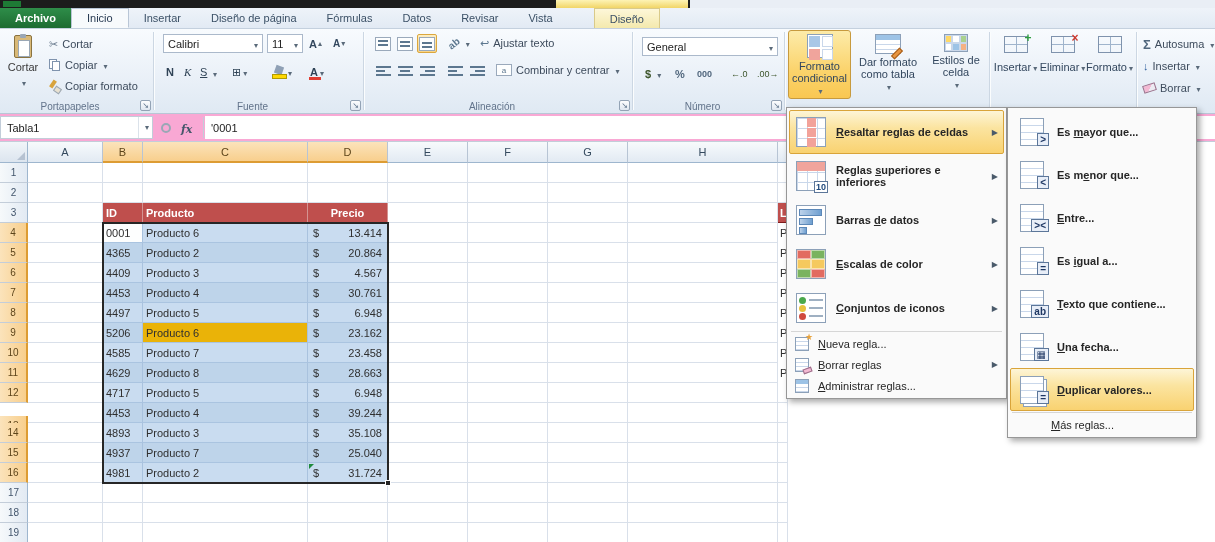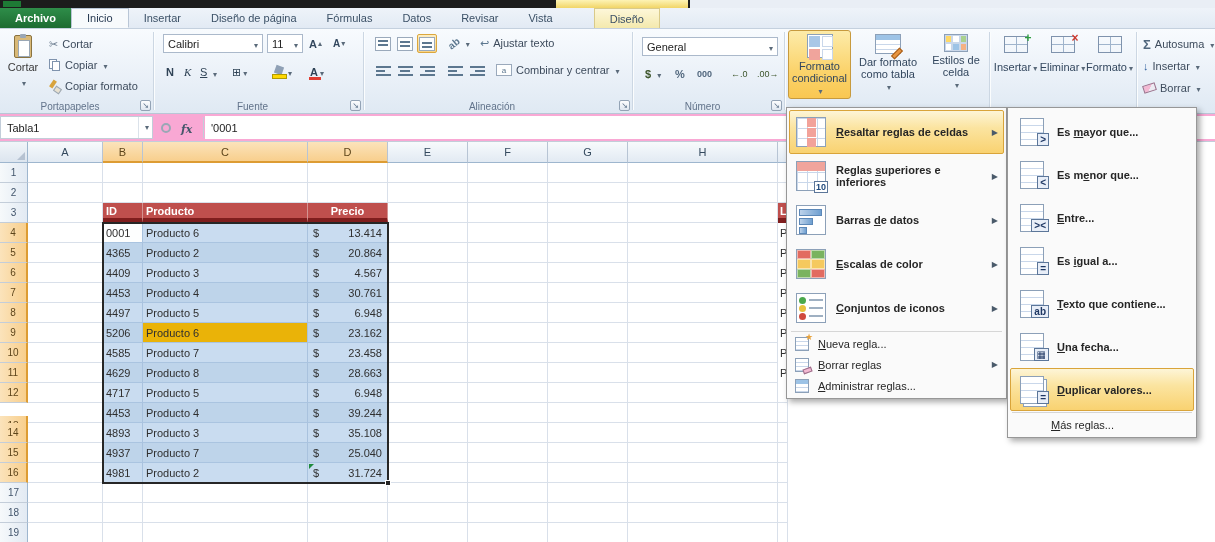--- a/index.html
+++ b/index.html
@@ -113,21 +113,21 @@
      border-right:1px solid #b7c4d4; border-bottom:1px solid #9eb6ce; display:flex; align-items:center; justify-content:center; color:#34495e; overflow:hidden; }
   .colhdr.sel { background:linear-gradient(#fbe3bb,#f8cf8d); border-bottom:2px solid #dd9c33; color:#5d451a; }
   .rowhdr { position:absolute; left:0; width:28px; background:linear-gradient(90deg,#f6f9fb,#e2eaf3);
      border-right:1px solid #9eb6ce; border-bottom:1px solid #c3cdd9; display:flex; align-items:center; justify-content:center; font-size:10px; color:#41546b; }
   .rowhdr.sel { background:linear-gradient(90deg,#fbe3bb,#f8cf8d); border-right:2px solid #dd9c33; color:#5d451a; }
   #corner { position:absolute; left:0; top:0; width:28px; height:21px; background:linear-gradient(#f1f5f9,#dce5ef);
      border-right:1px solid #9eb6ce; border-bottom:1px solid #9eb6ce; }
   #corner::after { content:""; position:absolute; right:2px; bottom:2px; border-left:8px solid transparent; border-bottom:8px solid #b6c2d1; }
   .vline,.hline { position:absolute; background:#d9e0ea; }
   .tcell { position:absolute; display:flex; align-items:center; overflow:hidden; white-space:nowrap; }
-  .th-red { color:#fff; font-weight:bold; border-right:1px solid #d49391; border-bottom:5px solid #7f1d1d; }
+  .th-red { color:#fff; font-weight:bold; border-right:1px solid #d49391; border-bottom:1px solid #7f1d1d; }
   .sel-border { position:absolute; border:2px solid #262626; pointer-events:none; z-index:6; }
   .fill-handle { position:absolute; width:6px; height:6px; background:#262626; border:1px solid #fff; z-index:7; }
   .smart-tri { position:absolute; width:0; height:0; border-top:5px solid #1e8a3c; border-right:5px solid transparent; z-index:6; }
 
   
   .menu { position:absolute; background:#fafafa; border:1px solid #979797; box-shadow:3px 3px 6px rgba(0,0,0,.35); padding:2px; z-index:40; }
   #cf-menu { left:786px; top:107px; width:221px; }
   #cf-submenu { left:1007px; top:107px; width:190px; z-index:41; }
   .mitem { display:flex; align-items:center; gap:7px; padding:0 5px 0 3px; border:1px solid transparent; border-radius:2px; color:#262626; }
   .mitem.big { height:44px; font-weight:bold; }

